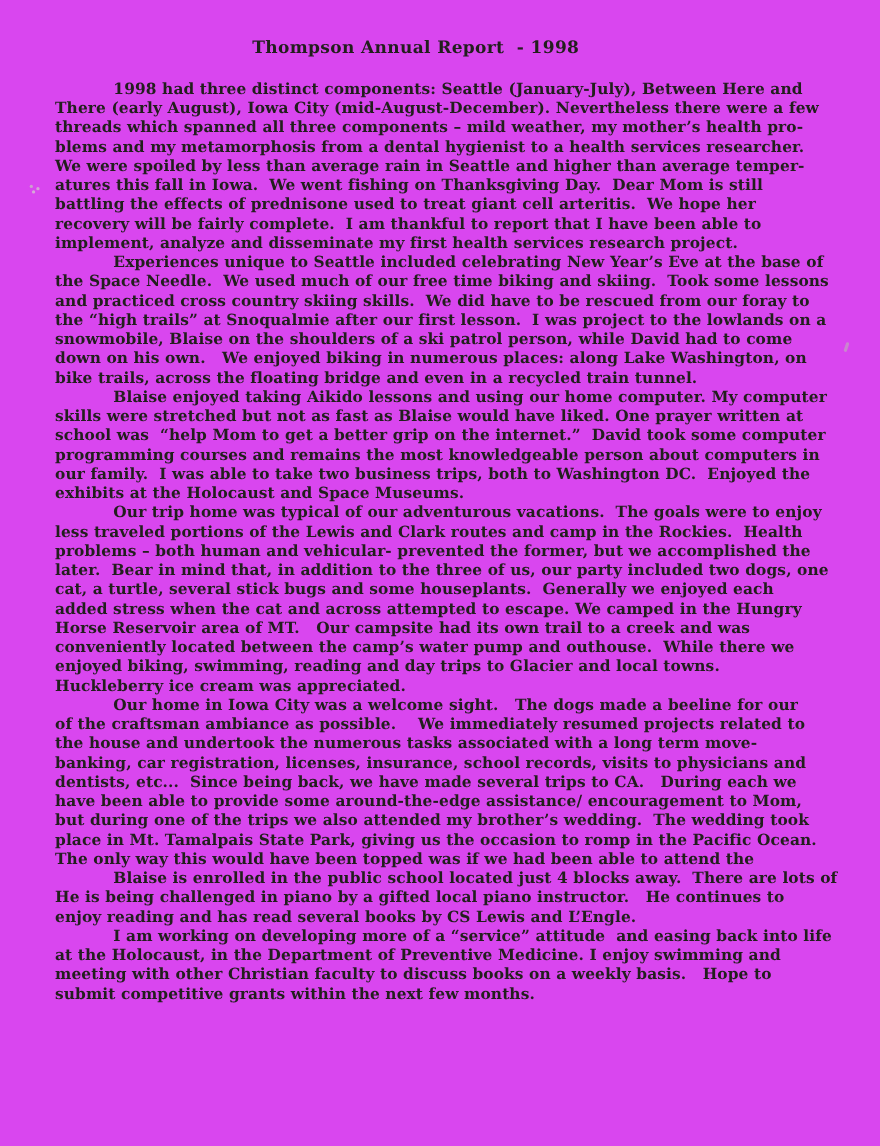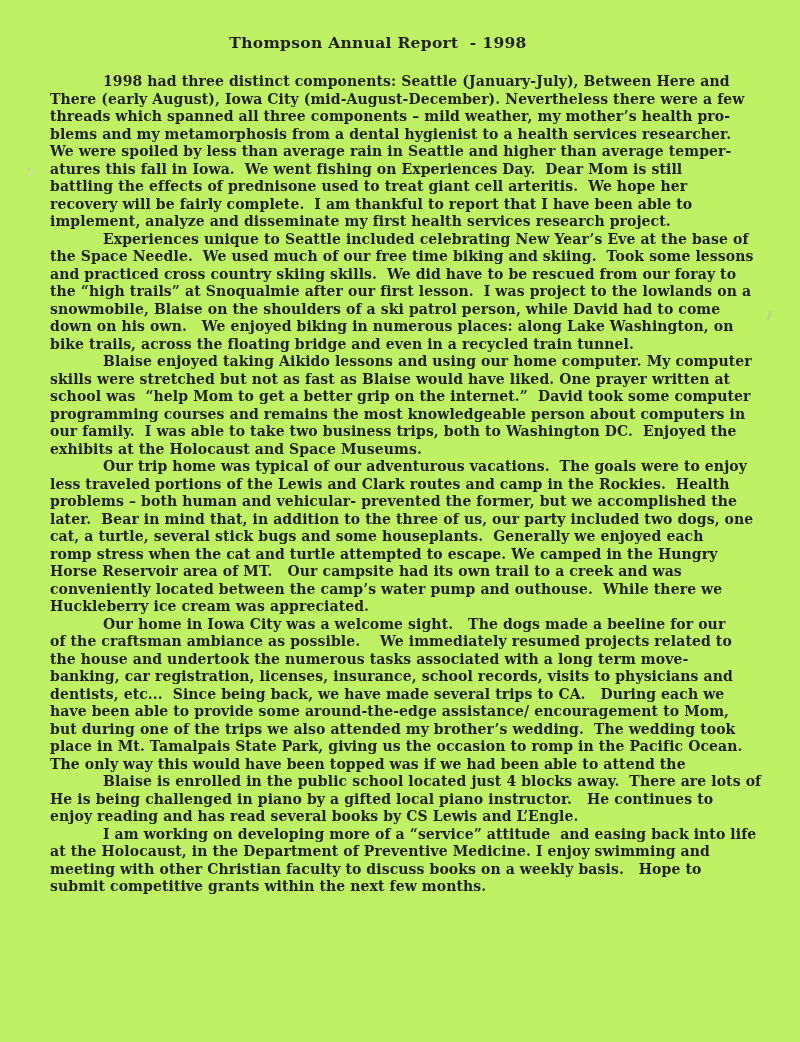--- a/index.html
+++ b/index.html
@@ -4,21 +4,21 @@
 <style>
   html, body {
     margin: 0;
     padding: 0;
     background: #ffffff;
   }
   .page {
     position: relative;
     width: 800px;
     height: 1042px;
-    background: #bef264;
+    background: #d946ef;
     overflow: hidden;
     font-family: "DejaVu Serif", "Liberation Serif", serif;
     font-weight: 700;
     color: #221f1d;
   }
   .doc-title {
     position: relative;
     left: -22px;
     padding-top: 34px;
     text-align: center;
@@ -69,21 +69,21 @@
 <div class="page">
   <div class="doc-title">Thompson Annual Report  - 1998</div>
 
   <div class="content">
       <div class="paragraph">
         <div class="line indent">1998 had three distinct components: Seattle (January-July), Between Here and</div>
         <div class="line">There (early August), Iowa City (mid-August-December). Nevertheless there were a few</div>
         <div class="line">threads which spanned all three components – mild weather, my mother’s health pro-</div>
         <div class="line">blems and my metamorphosis from a dental hygienist to a health services researcher.</div>
         <div class="line">We were spoiled by less than average rain in Seattle and higher than average temper-</div>
-        <div class="line">atures this fall in Iowa.  We went fishing on Experiences Day.  Dear Mom is still</div>
+        <div class="line">atures this fall in Iowa.  We went fishing on Thanksgiving Day.  Dear Mom is still</div>
         <div class="line">battling the effects of prednisone used to treat giant cell arteritis.  We hope her</div>
         <div class="line">recovery will be fairly complete.  I am thankful to report that I have been able to</div>
         <div class="line">implement, analyze and disseminate my first health services research project.</div>
       </div>
       <div class="paragraph">
         <div class="line indent">Experiences unique to Seattle included celebrating New Year’s Eve at the base of</div>
         <div class="line">the Space Needle.  We used much of our free time biking and skiing.  Took some lessons</div>
         <div class="line">and practiced cross country skiing skills.  We did have to be rescued from our foray to</div>
         <div class="line">the “high trails” at Snoqualmie after our first lesson.  I was project to the lowlands on a</div>
         <div class="line">snowmobile, Blaise on the shoulders of a ski patrol person, while David had to come</div>
@@ -97,23 +97,24 @@
         <div class="line">programming courses and remains the most knowledgeable person about computers in</div>
         <div class="line">our family.  I was able to take two business trips, both to Washington DC.  Enjoyed the</div>
         <div class="line">exhibits at the Holocaust and Space Museums.</div>
       </div>
       <div class="paragraph">
         <div class="line indent">Our trip home was typical of our adventurous vacations.  The goals were to enjoy</div>
         <div class="line">less traveled portions of the Lewis and Clark routes and camp in the Rockies.  Health</div>
         <div class="line">problems – both human and vehicular- prevented the former, but we accomplished the</div>
         <div class="line">later.  Bear in mind that, in addition to the three of us, our party included two dogs, one</div>
         <div class="line">cat, a turtle, several stick bugs and some houseplants.  Generally we enjoyed each</div>
-        <div class="line">romp stress when the cat and turtle attempted to escape. We camped in the Hungry</div>
+        <div class="line">added stress when the cat and across attempted to escape. We camped in the Hungry</div>
         <div class="line">Horse Reservoir area of MT.   Our campsite had its own trail to a creek and was</div>
         <div class="line">conveniently located between the camp’s water pump and outhouse.  While there we</div>
+        <div class="line">enjoyed biking, swimming, reading and day trips to Glacier and local towns.</div>
         <div class="line">Huckleberry ice cream was appreciated.</div>
       </div>
       <div class="paragraph">
         <div class="line indent">Our home in Iowa City was a welcome sight.   The dogs made a beeline for our</div>
         <div class="line">of the craftsman ambiance as possible.    We immediately resumed projects related to</div>
         <div class="line">the house and undertook the numerous tasks associated with a long term move-</div>
         <div class="line">banking, car registration, licenses, insurance, school records, visits to physicians and</div>
         <div class="line">dentists, etc...  Since being back, we have made several trips to CA.   During each we</div>
         <div class="line">have been able to provide some around-the-edge assistance/ encouragement to Mom,</div>
         <div class="line">but during one of the trips we also attended my brother’s wedding.  The wedding took</div>

